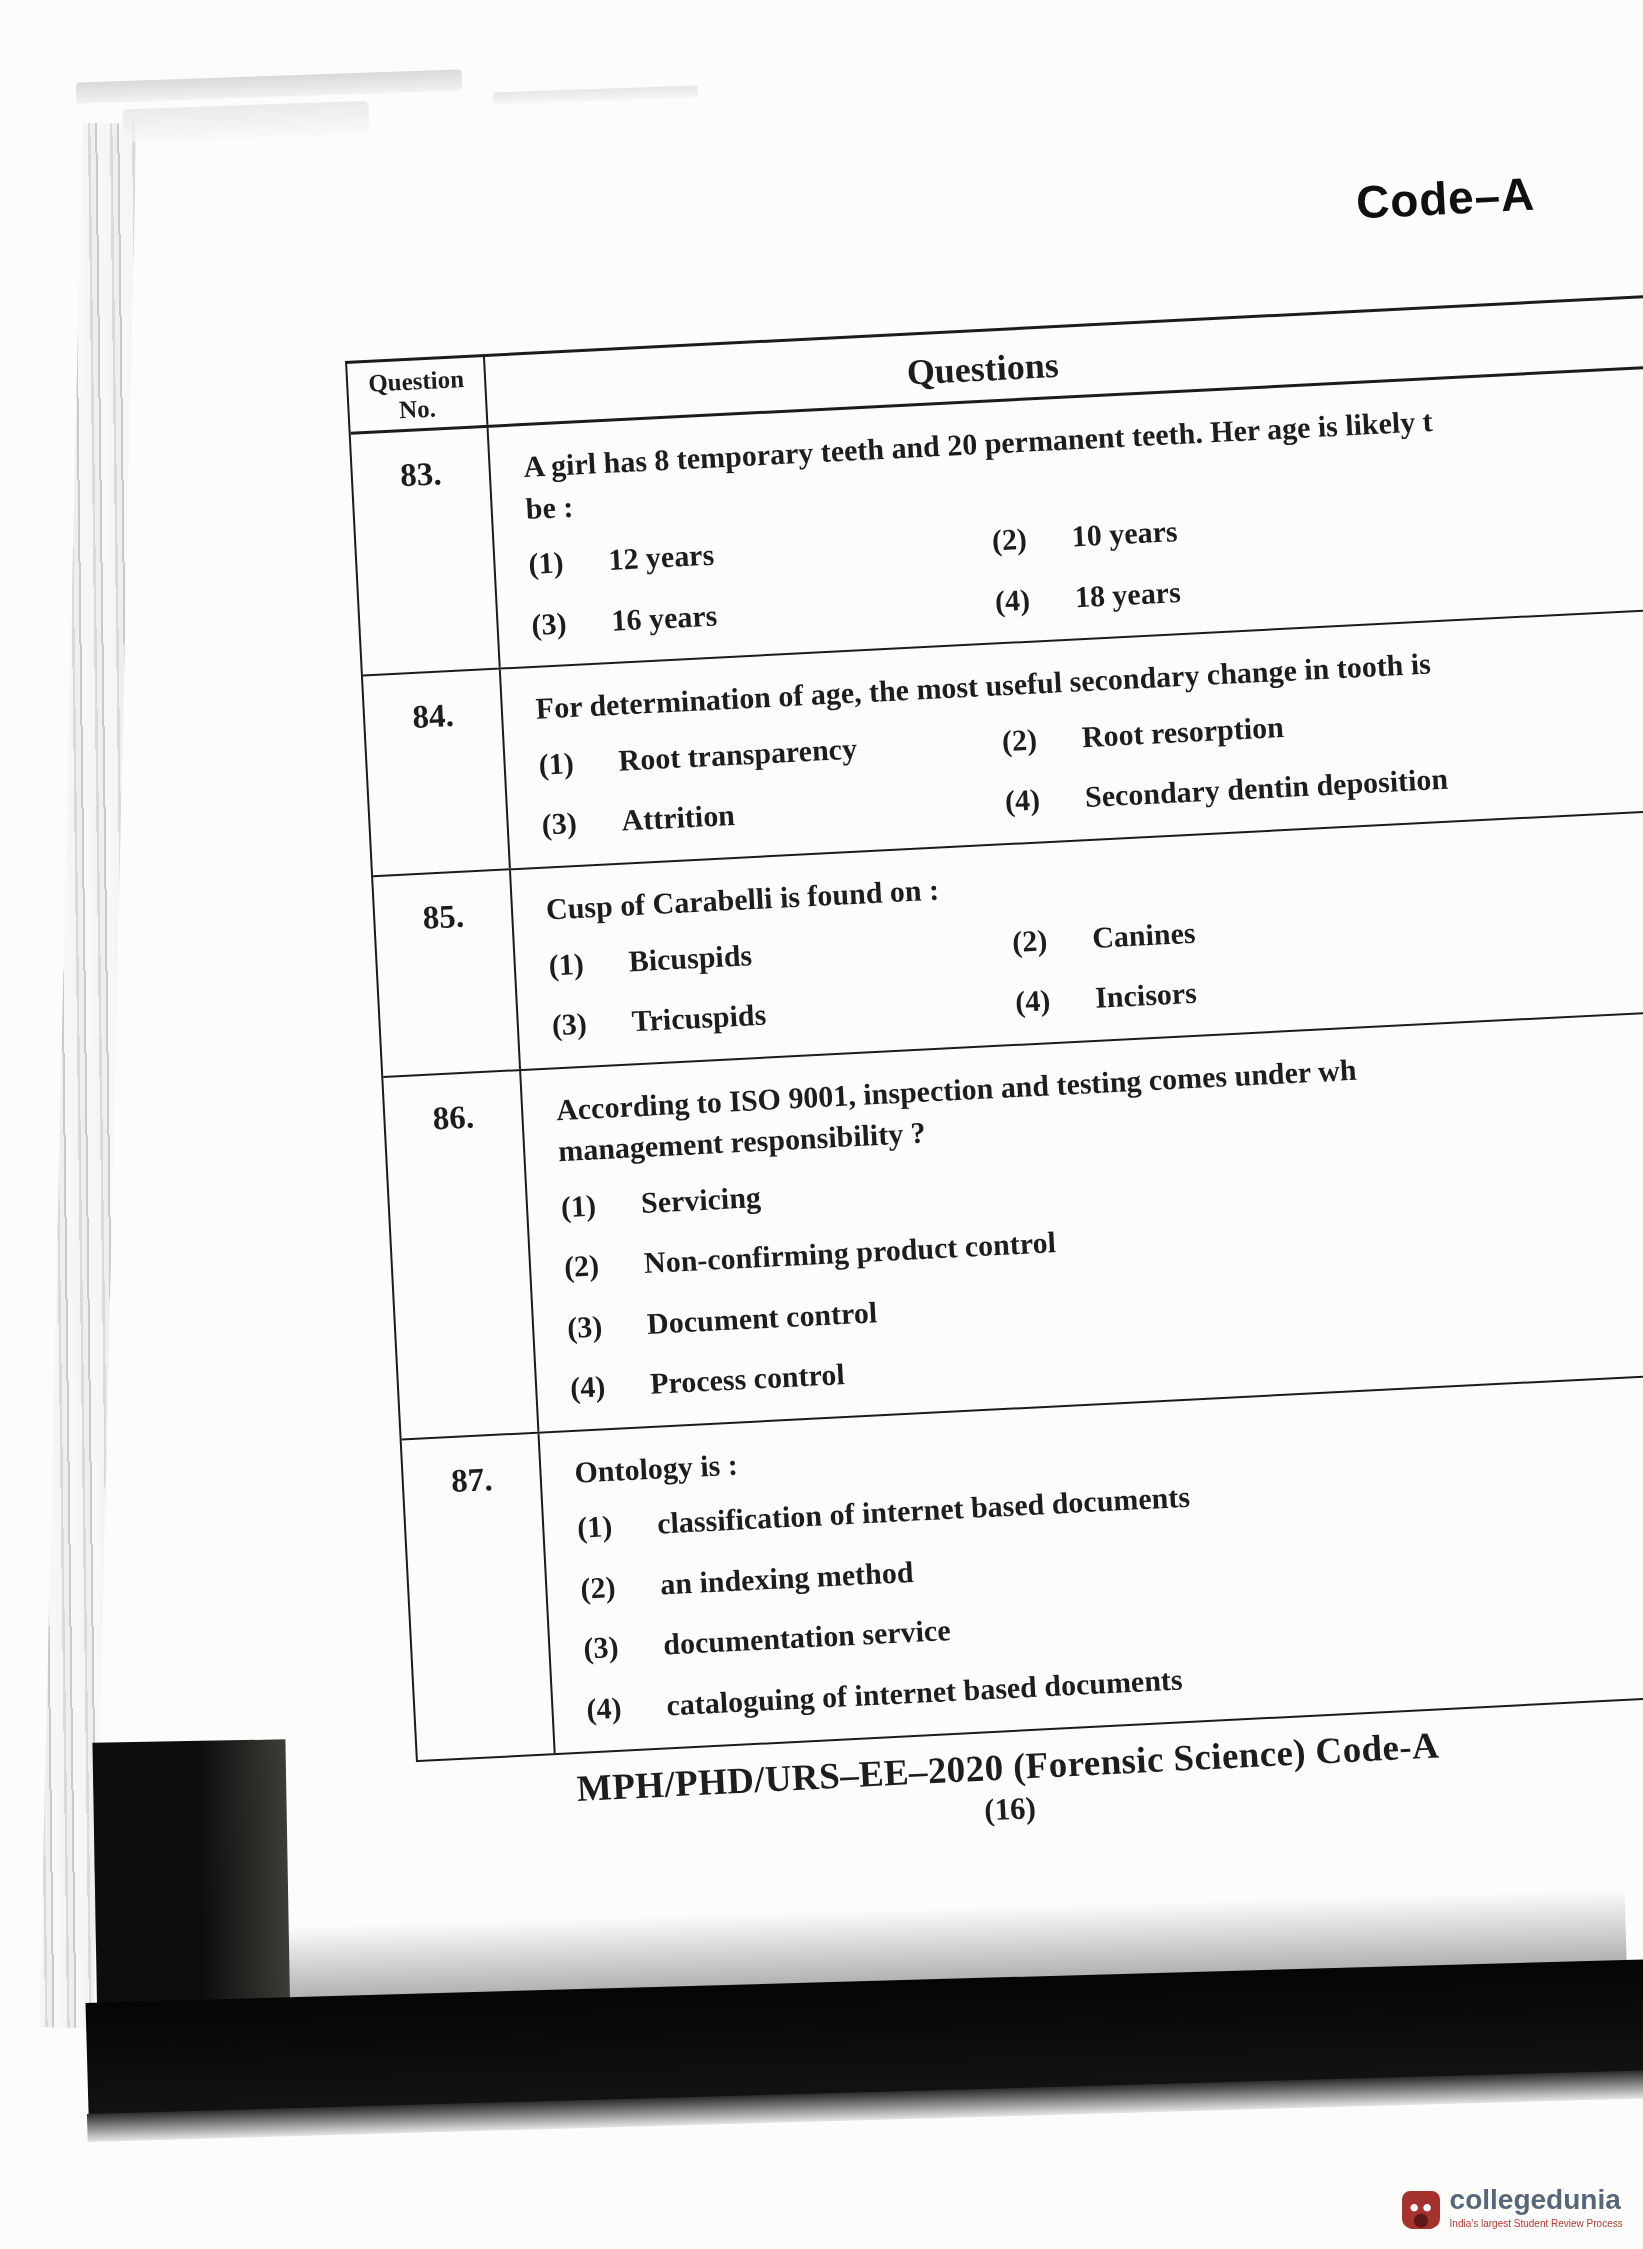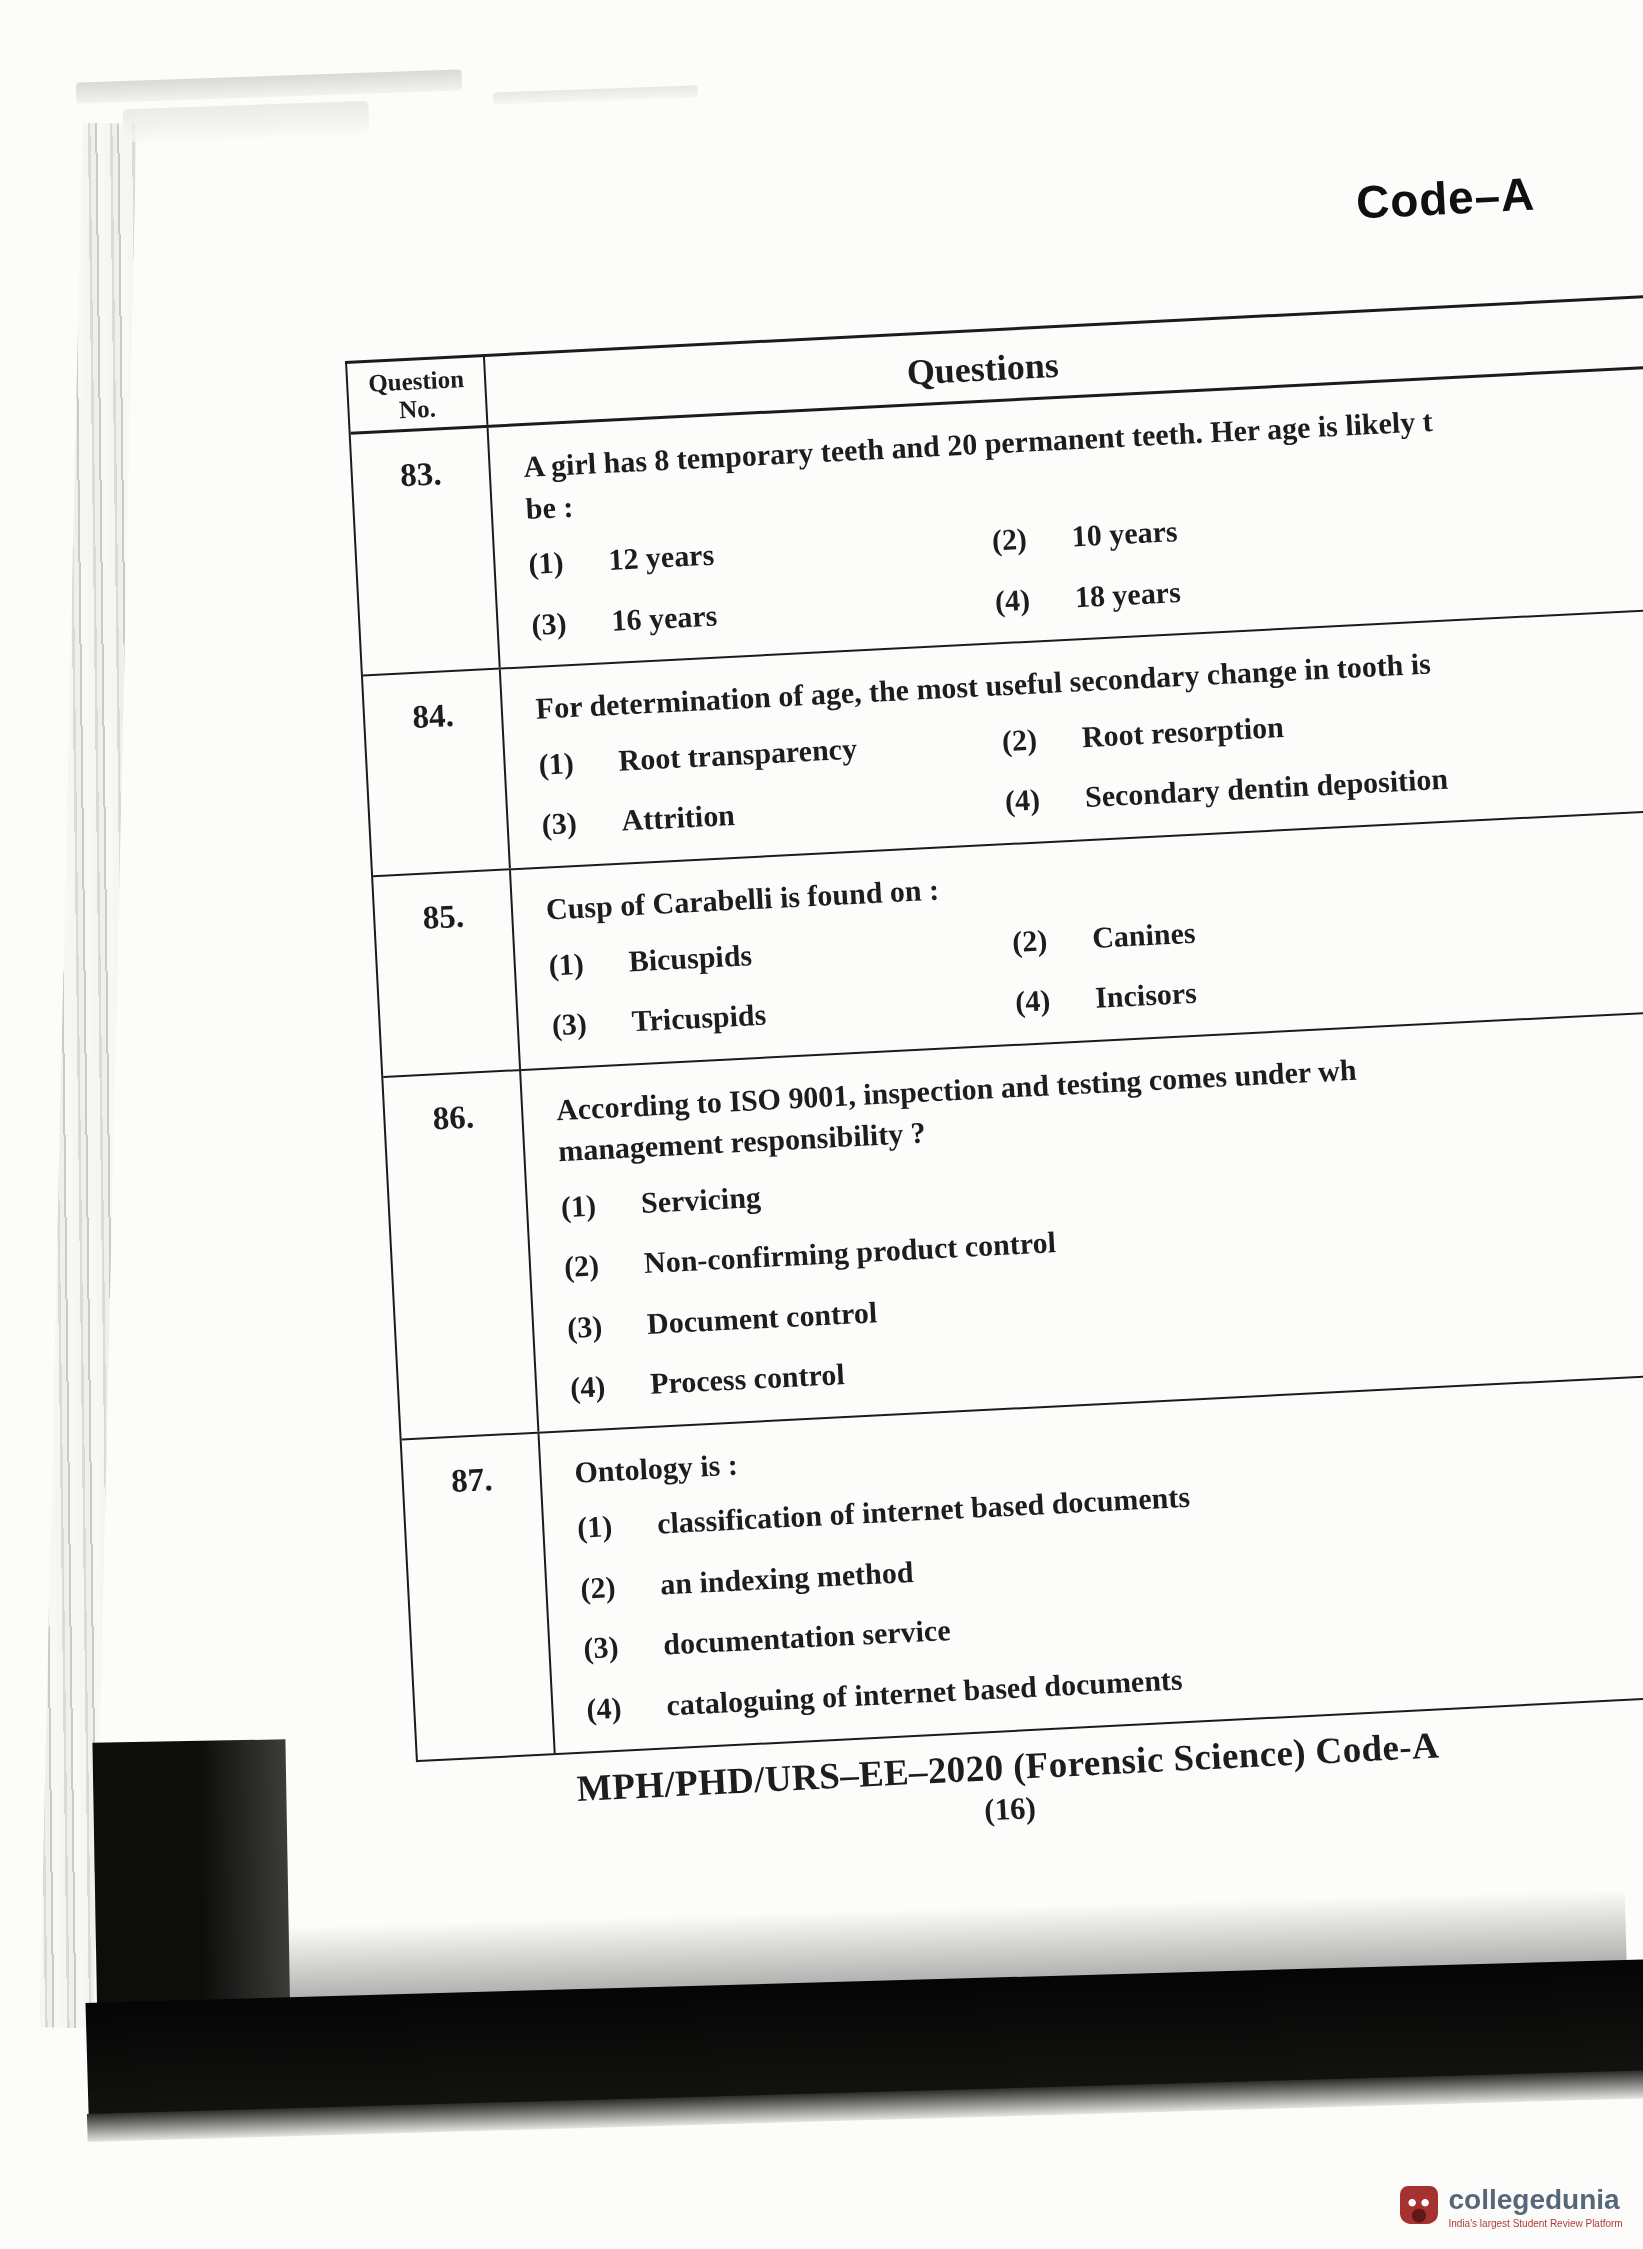--- a/index.html
+++ b/index.html
@@ -67,21 +67,21 @@
   .opt { line-height:1.35; }
   .opt .lbl { display:inline-block; min-width:80px; }
 
   .footer { text-align:center; padding-right:296px; box-sizing:border-box;
     font-weight:700; margin-top:13px; }
   .footer .f1 { font-size:37px; letter-spacing:0.4px; }
   .footer .f2 { font-size:31px; margin-top:3.3px; }
 
   
   .brand { position:absolute; right:21.3px; bottom:21.3px; display:flex;
-    align-items:flex-start; gap:10px; font-family:"Liberation Sans", sans-serif; }
+    align-items:flex-end; gap:10px; font-family:"Liberation Sans", sans-serif; }
   .brand-icon { width:38px; height:38px; border-radius:8.2px 8.2px 10.7px 10.7px;
     background:
       radial-gradient(circle at 32% 44%, #ffffff 0 3.3px, rgba(255,255,255,0) 4.1px),
       radial-gradient(circle at 66% 44%, #ffffff 0 3.3px, rgba(255,255,255,0) 4.1px),
       radial-gradient(circle at 50% 78%, #5e1815 0 6.6px, rgba(0,0,0,0) 7.4px),
       #a5322e; }
   .brand-name { display:block; color:#56677a; font-weight:700; font-size:28px; line-height:1; }
   .brand-tagline { display:block; color:#b03a33; font-size:10px; margin-top:4.1px; }
 </style>
 </head>
@@ -183,18 +183,18 @@
         <div class="f1">MPH/PHD/URS–EE–2020 (Forensic Science) Code-A</div>
         <div class="f2">(16)</div>
       </div>
     </div>
   </div>
 
   <div class="brand">
     <span class="brand-icon"></span>
     <span class="brand-text">
       <span class="brand-name">collegedunia</span>
-      <span class="brand-tagline">India's largest Student Review Platform</span>
+      <span class="brand-tagline">India's largest Student Review Process</span>
     </span>
   </div>
 
 </div>
 
 
 </body></html>

